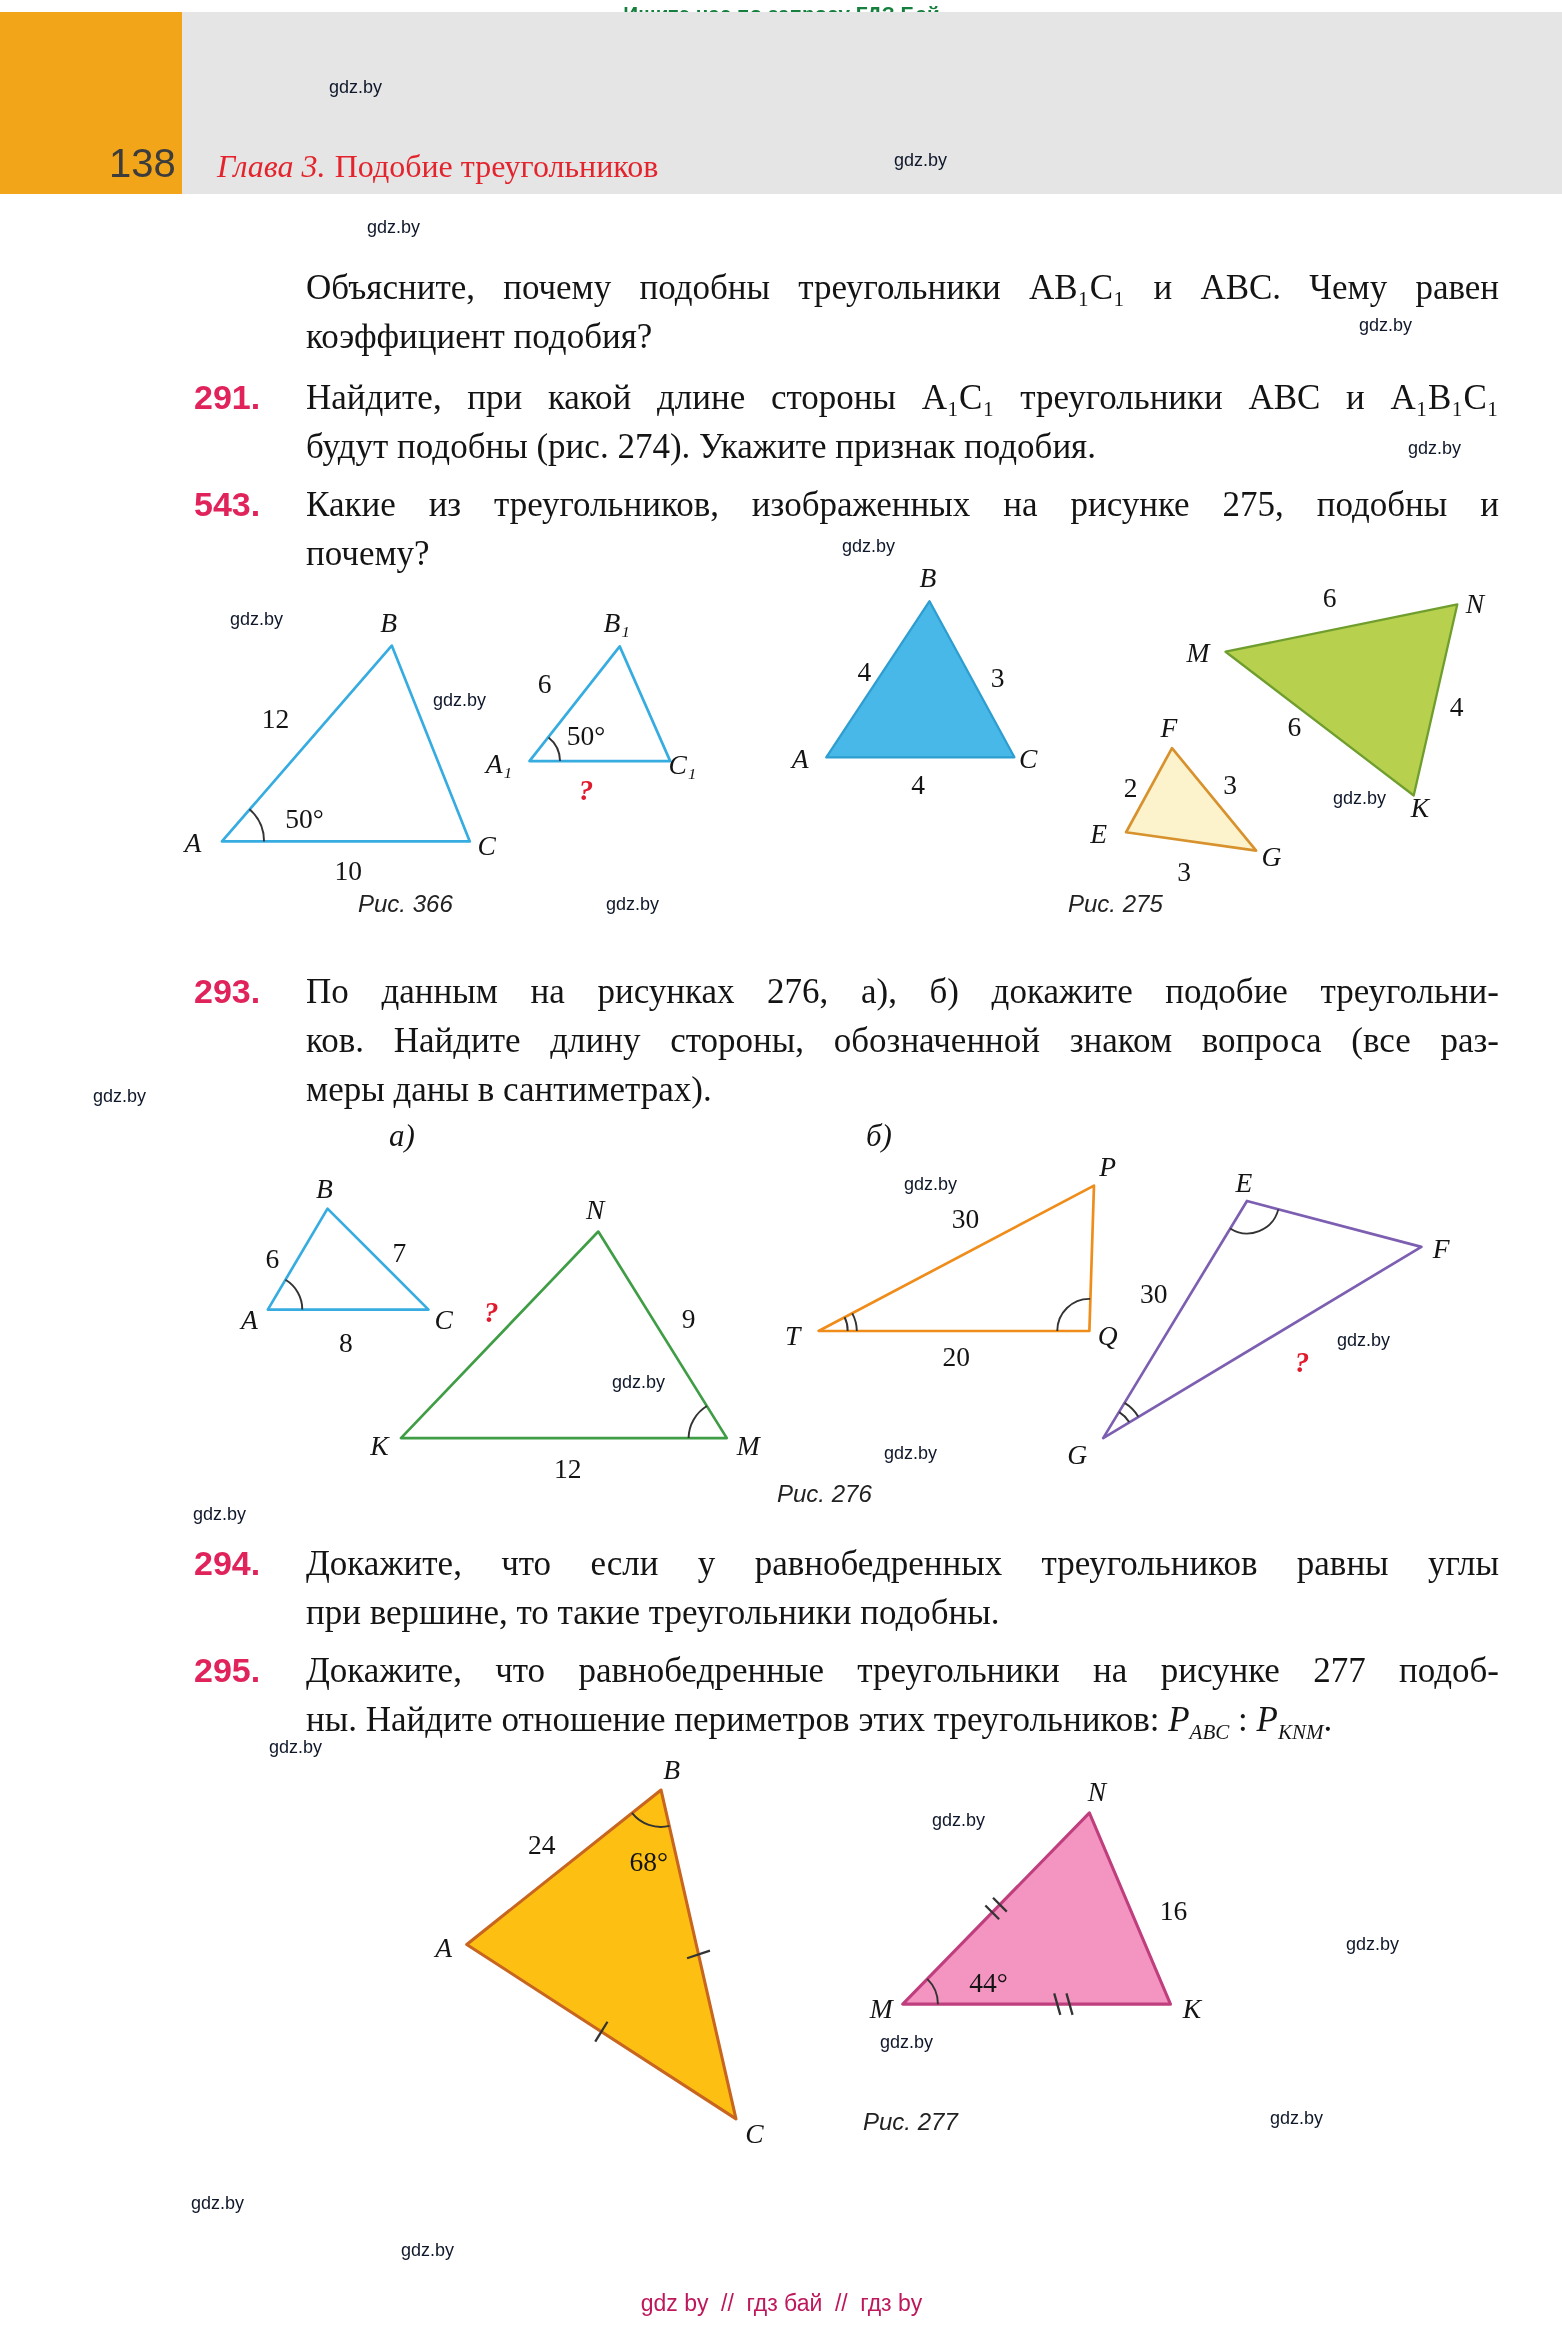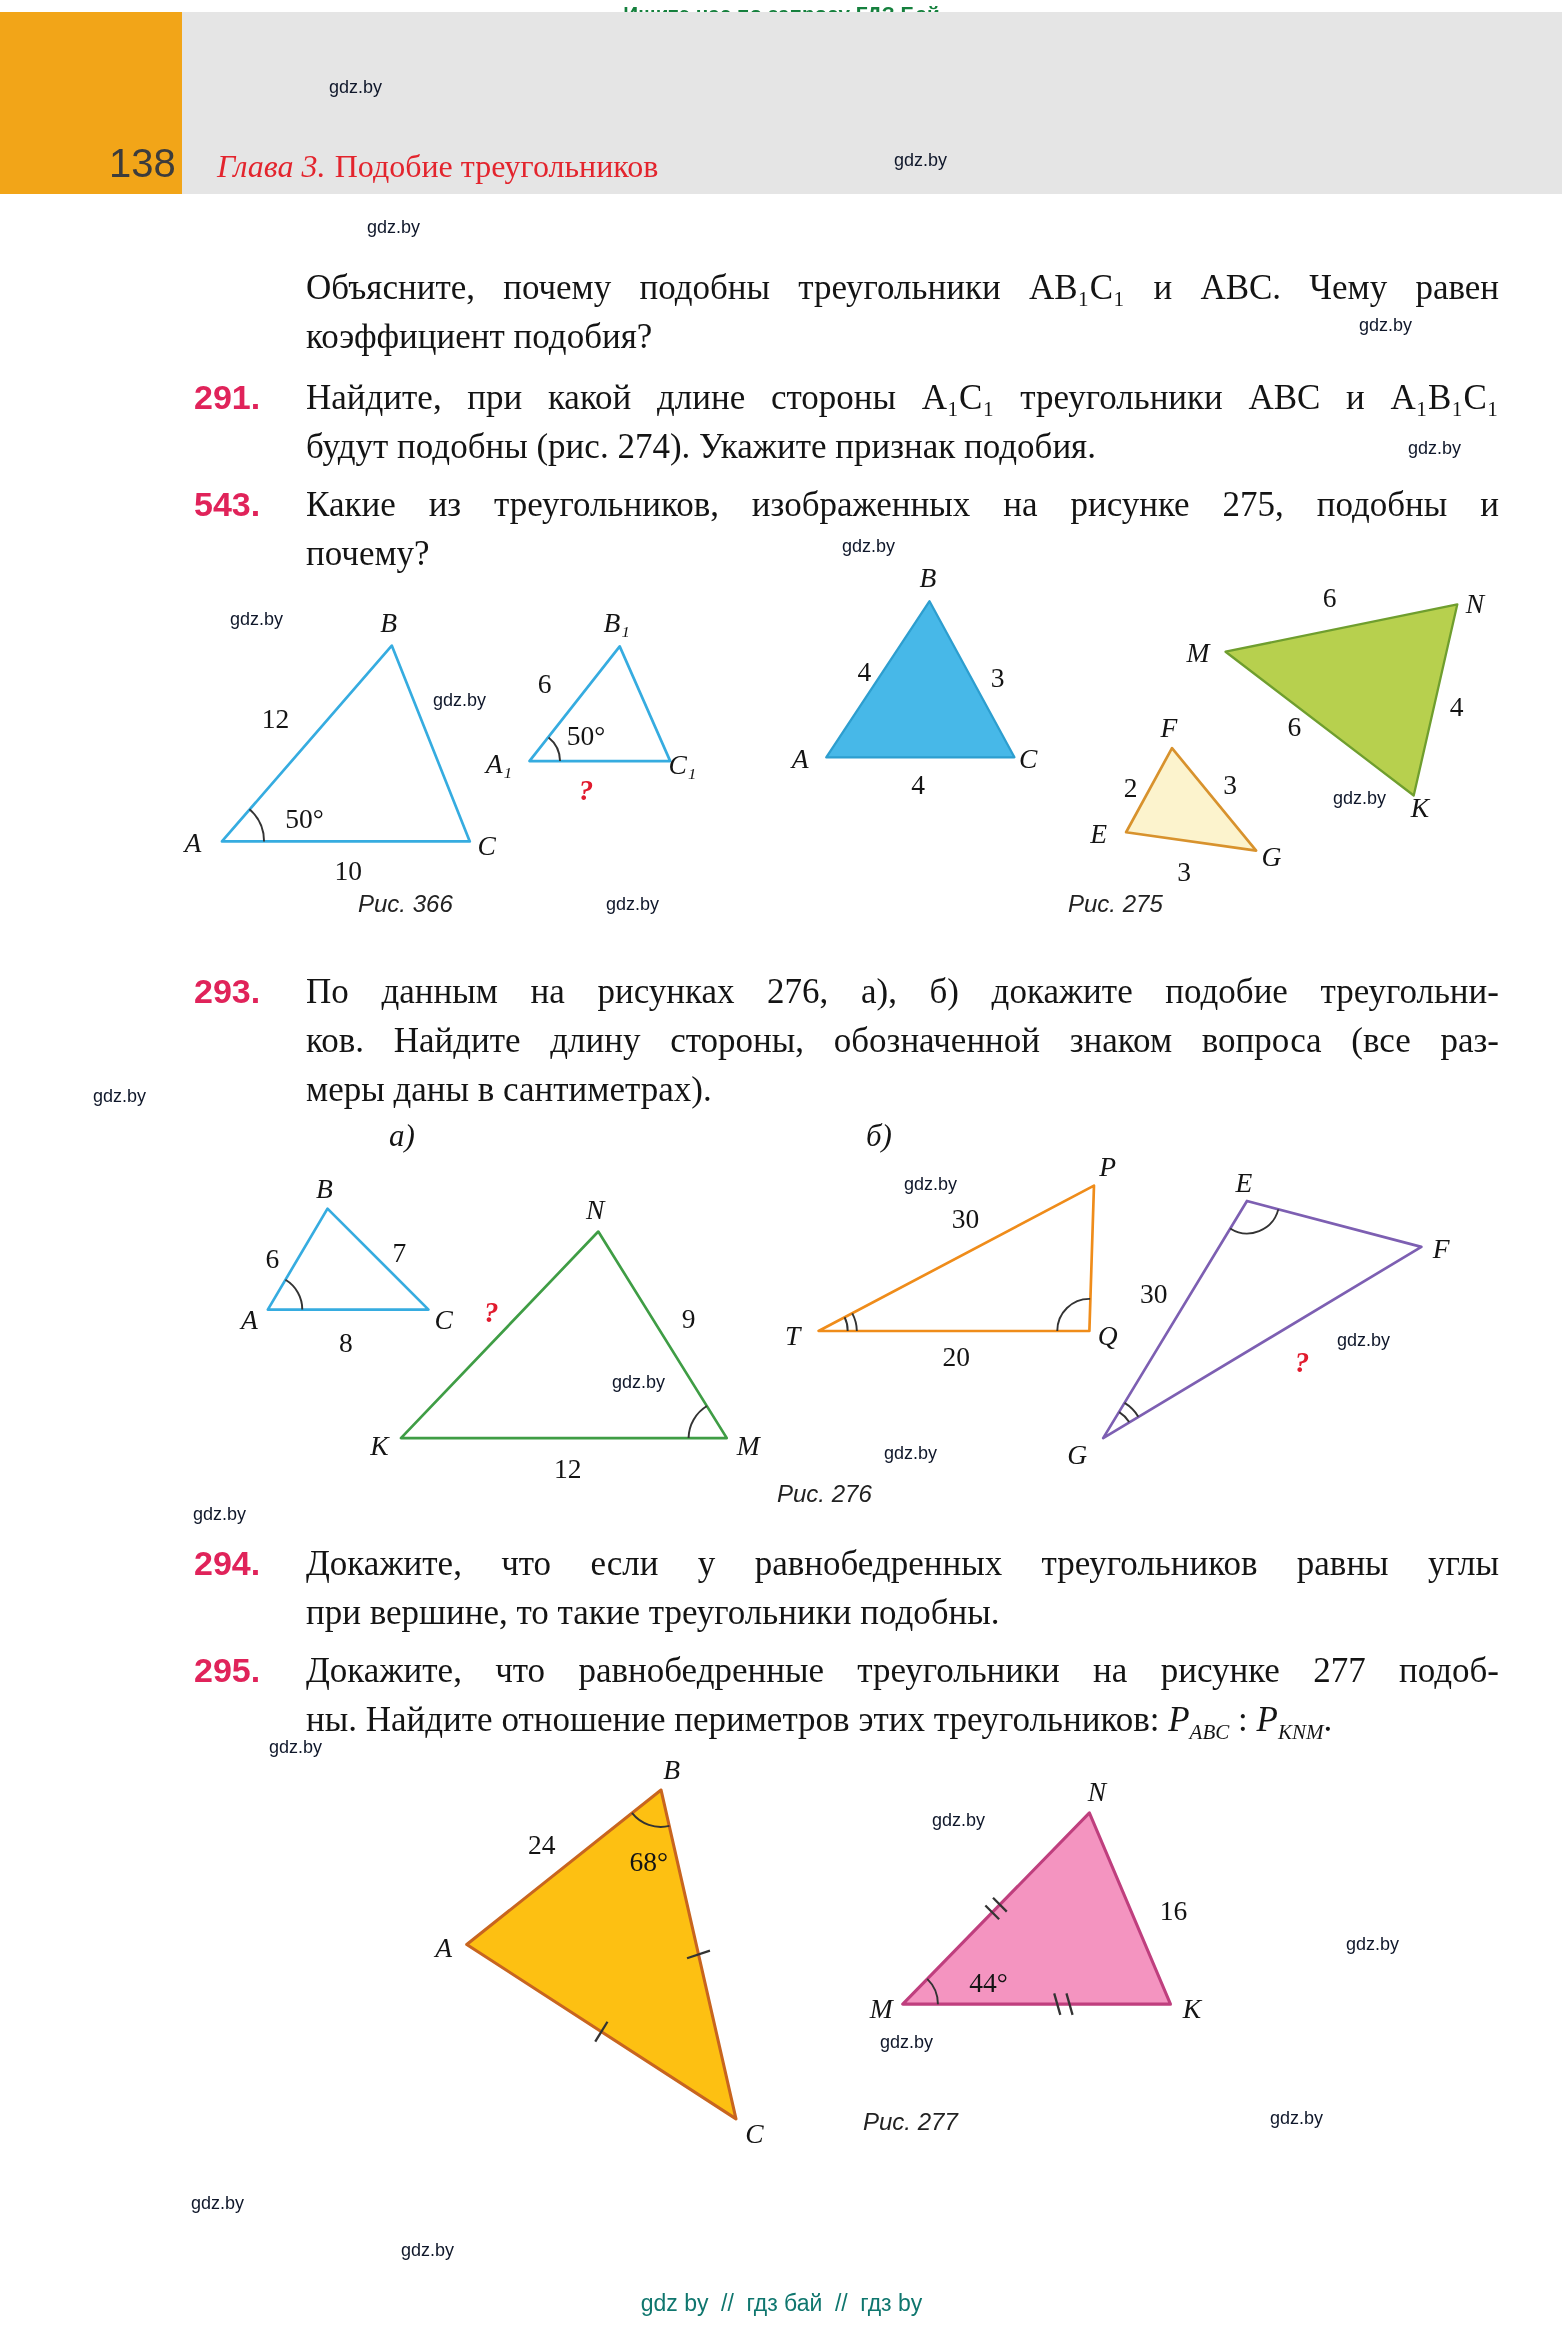--- a/index.html
+++ b/index.html
@@ -16,21 +16,21 @@
   .pnum{position:absolute;left:194px;font-family:"Liberation Sans",sans-serif;font-weight:700;font-size:34px;color:#e0235a;line-height:49px;}
   .ptext{position:absolute;left:306px;width:1193px;font-size:35px;line-height:49px;}
   .ptext .line{white-space:nowrap;}
   .jline{text-align:justify;text-align-last:justify;white-space:normal !important;}
   sub.msub{font-size:60%;font-style:italic;}
   .mvar{font-style:italic;}
   .caption{position:absolute;font-family:"Liberation Sans",sans-serif;font-style:italic;font-size:24px;color:#222;white-space:nowrap;}
   .partlabel{position:absolute;font-style:italic;font-size:31px;color:#141414;}
   .figs{position:absolute;left:0;top:0;pointer-events:none;}
   .footer{position:absolute;left:0;top:2290px;width:100%;text-align:center;
-          font-family:"Liberation Sans",sans-serif;font-size:23px;color:#0f766e;}
+          font-family:"Liberation Sans",sans-serif;font-size:23px;color:#be185d;}
   .footer span{margin:0 3.1px;}
   
   .tri-cyan{fill:none;stroke:#36ace0;stroke-width:3.5;stroke-linejoin:round;}
   .tri-bluef{fill:#47b8e8;stroke:#2d9ecf;stroke-width:3;stroke-linejoin:round;}
   .tri-cream{fill:#fcf3cd;stroke:#d8922d;stroke-width:3.5;stroke-linejoin:round;}
   .tri-greenf{fill:#b7d04e;stroke:#6f9e2e;stroke-width:3;stroke-linejoin:round;}
   .tri-green{fill:none;stroke:#3f9d45;stroke-width:3.5;stroke-linejoin:round;}
   .tri-orange{fill:none;stroke:#ef8c1a;stroke-width:3.5;stroke-linejoin:round;}
   .tri-purple{fill:none;stroke:#7d5fb2;stroke-width:3.5;stroke-linejoin:round;}
   .tri-yellowf{fill:#fdc012;stroke:#c8651f;stroke-width:4;stroke-linejoin:round;}

